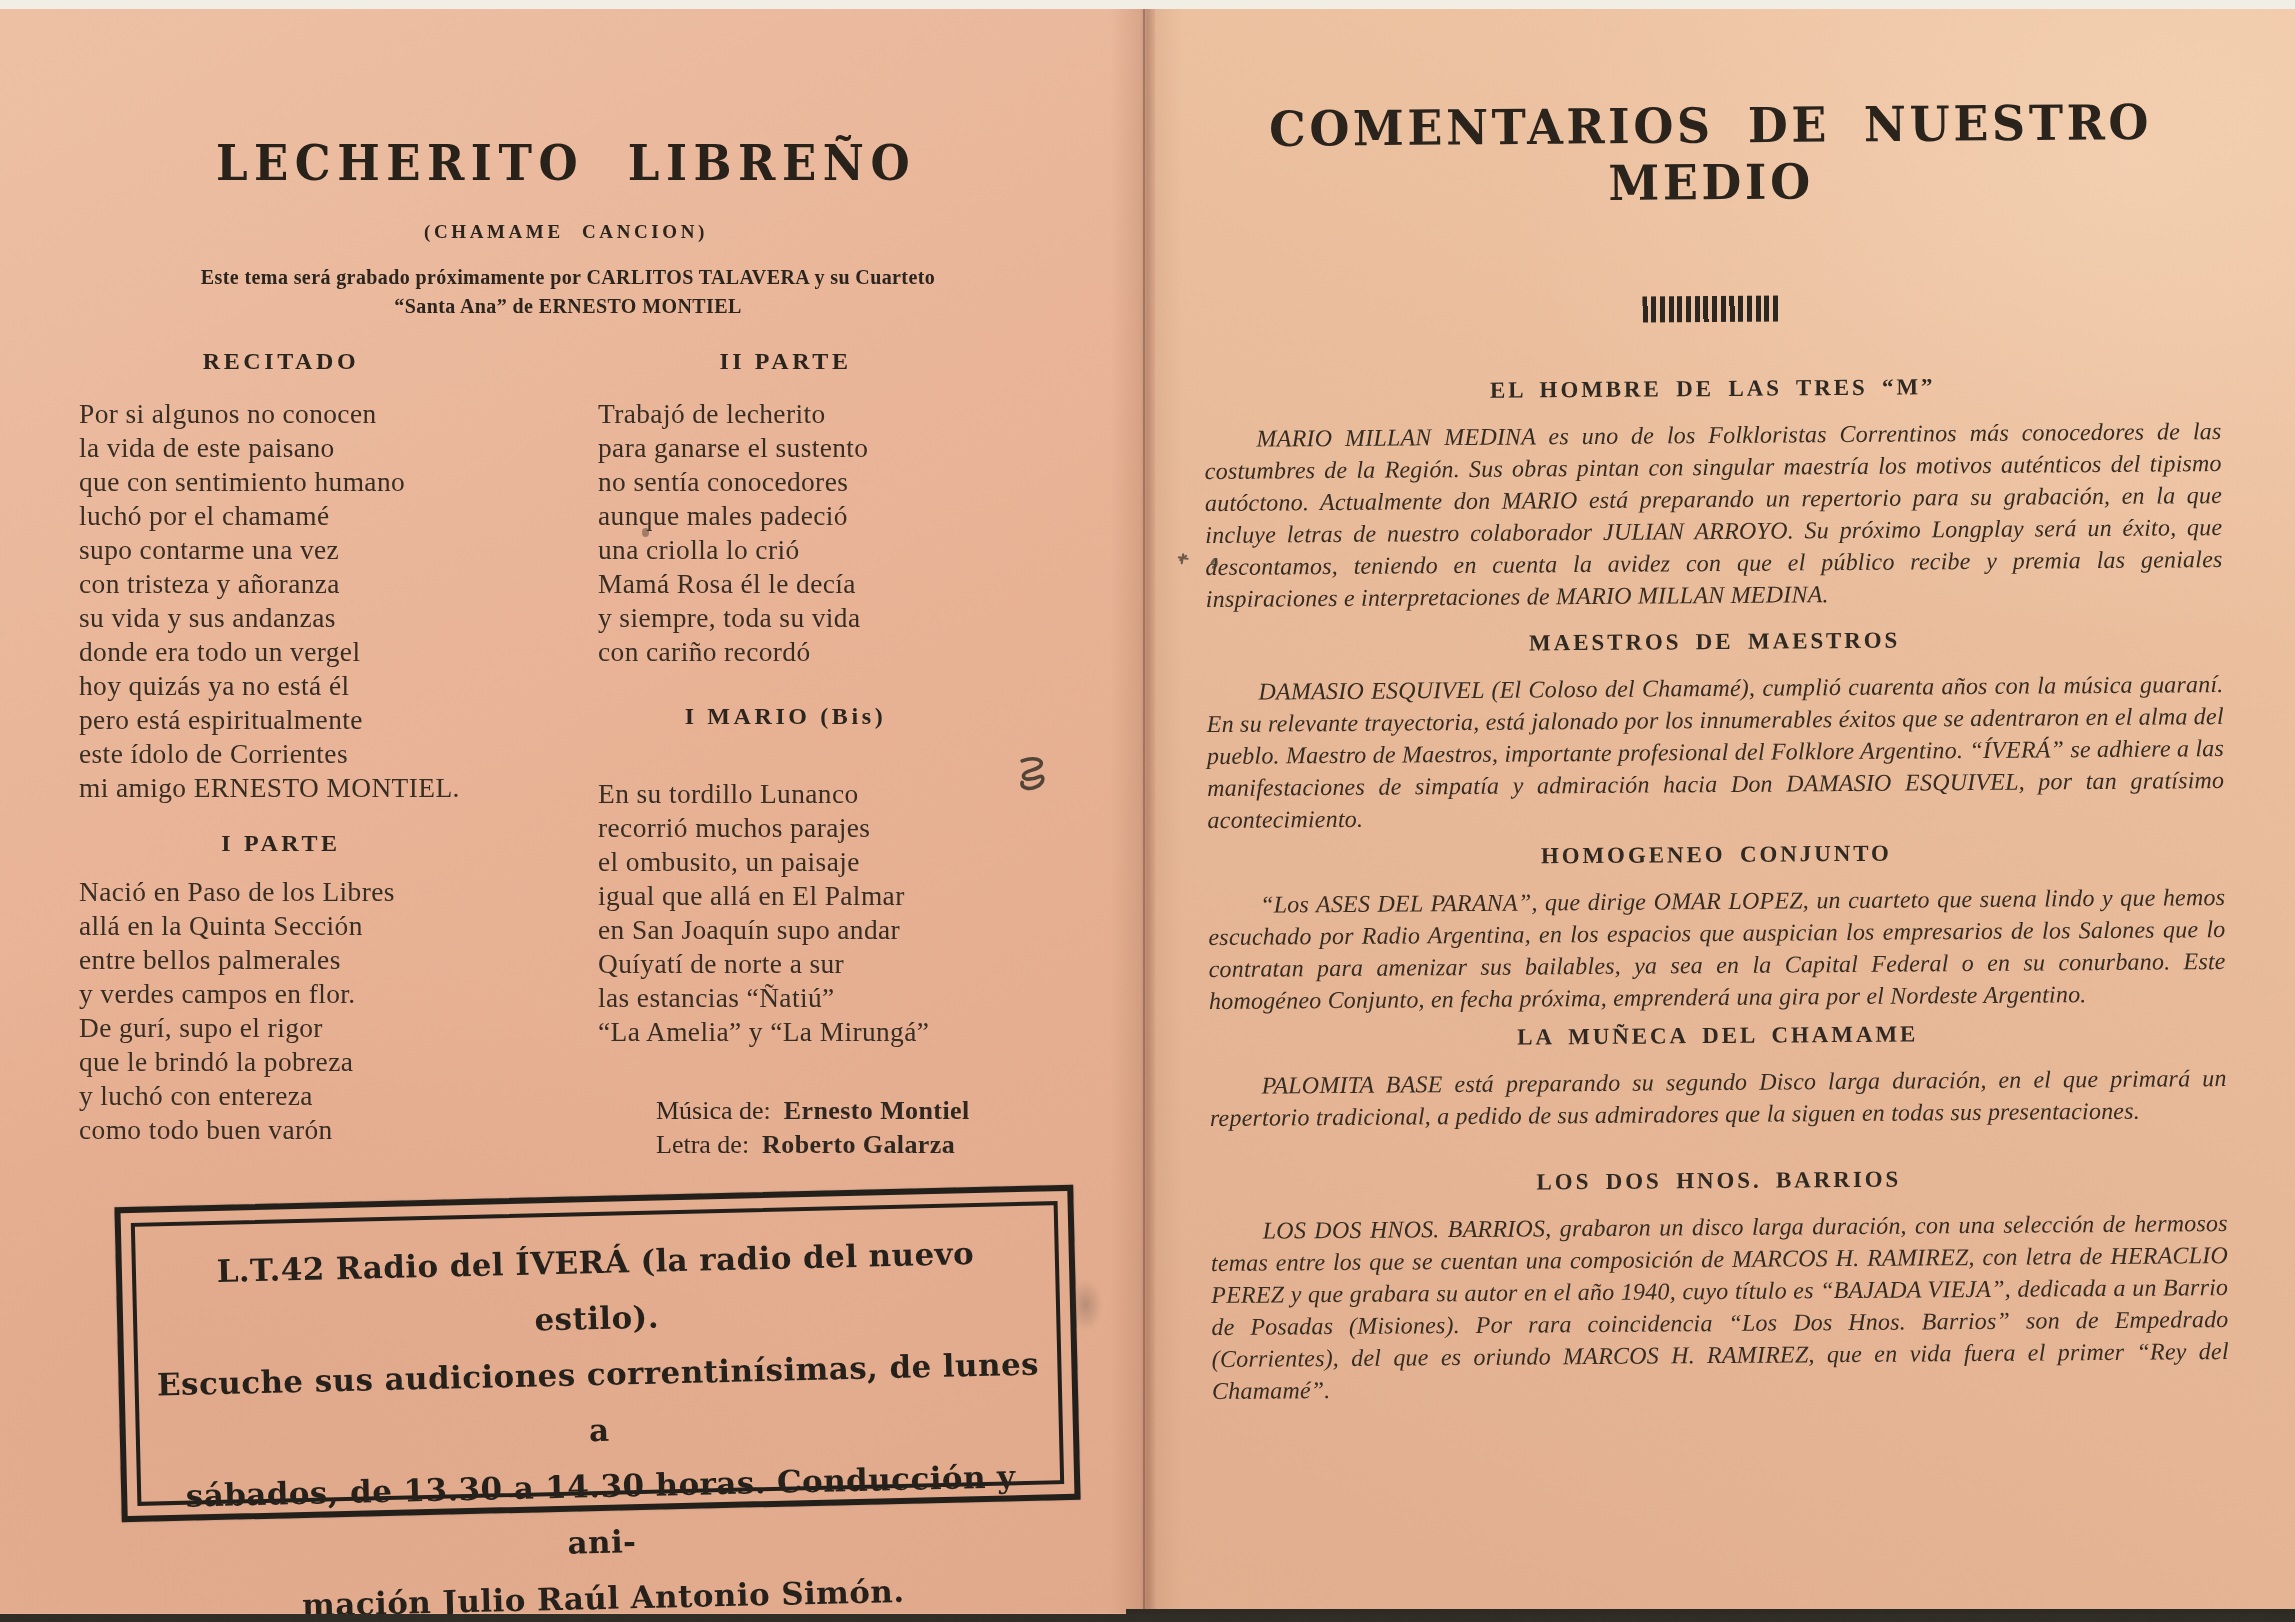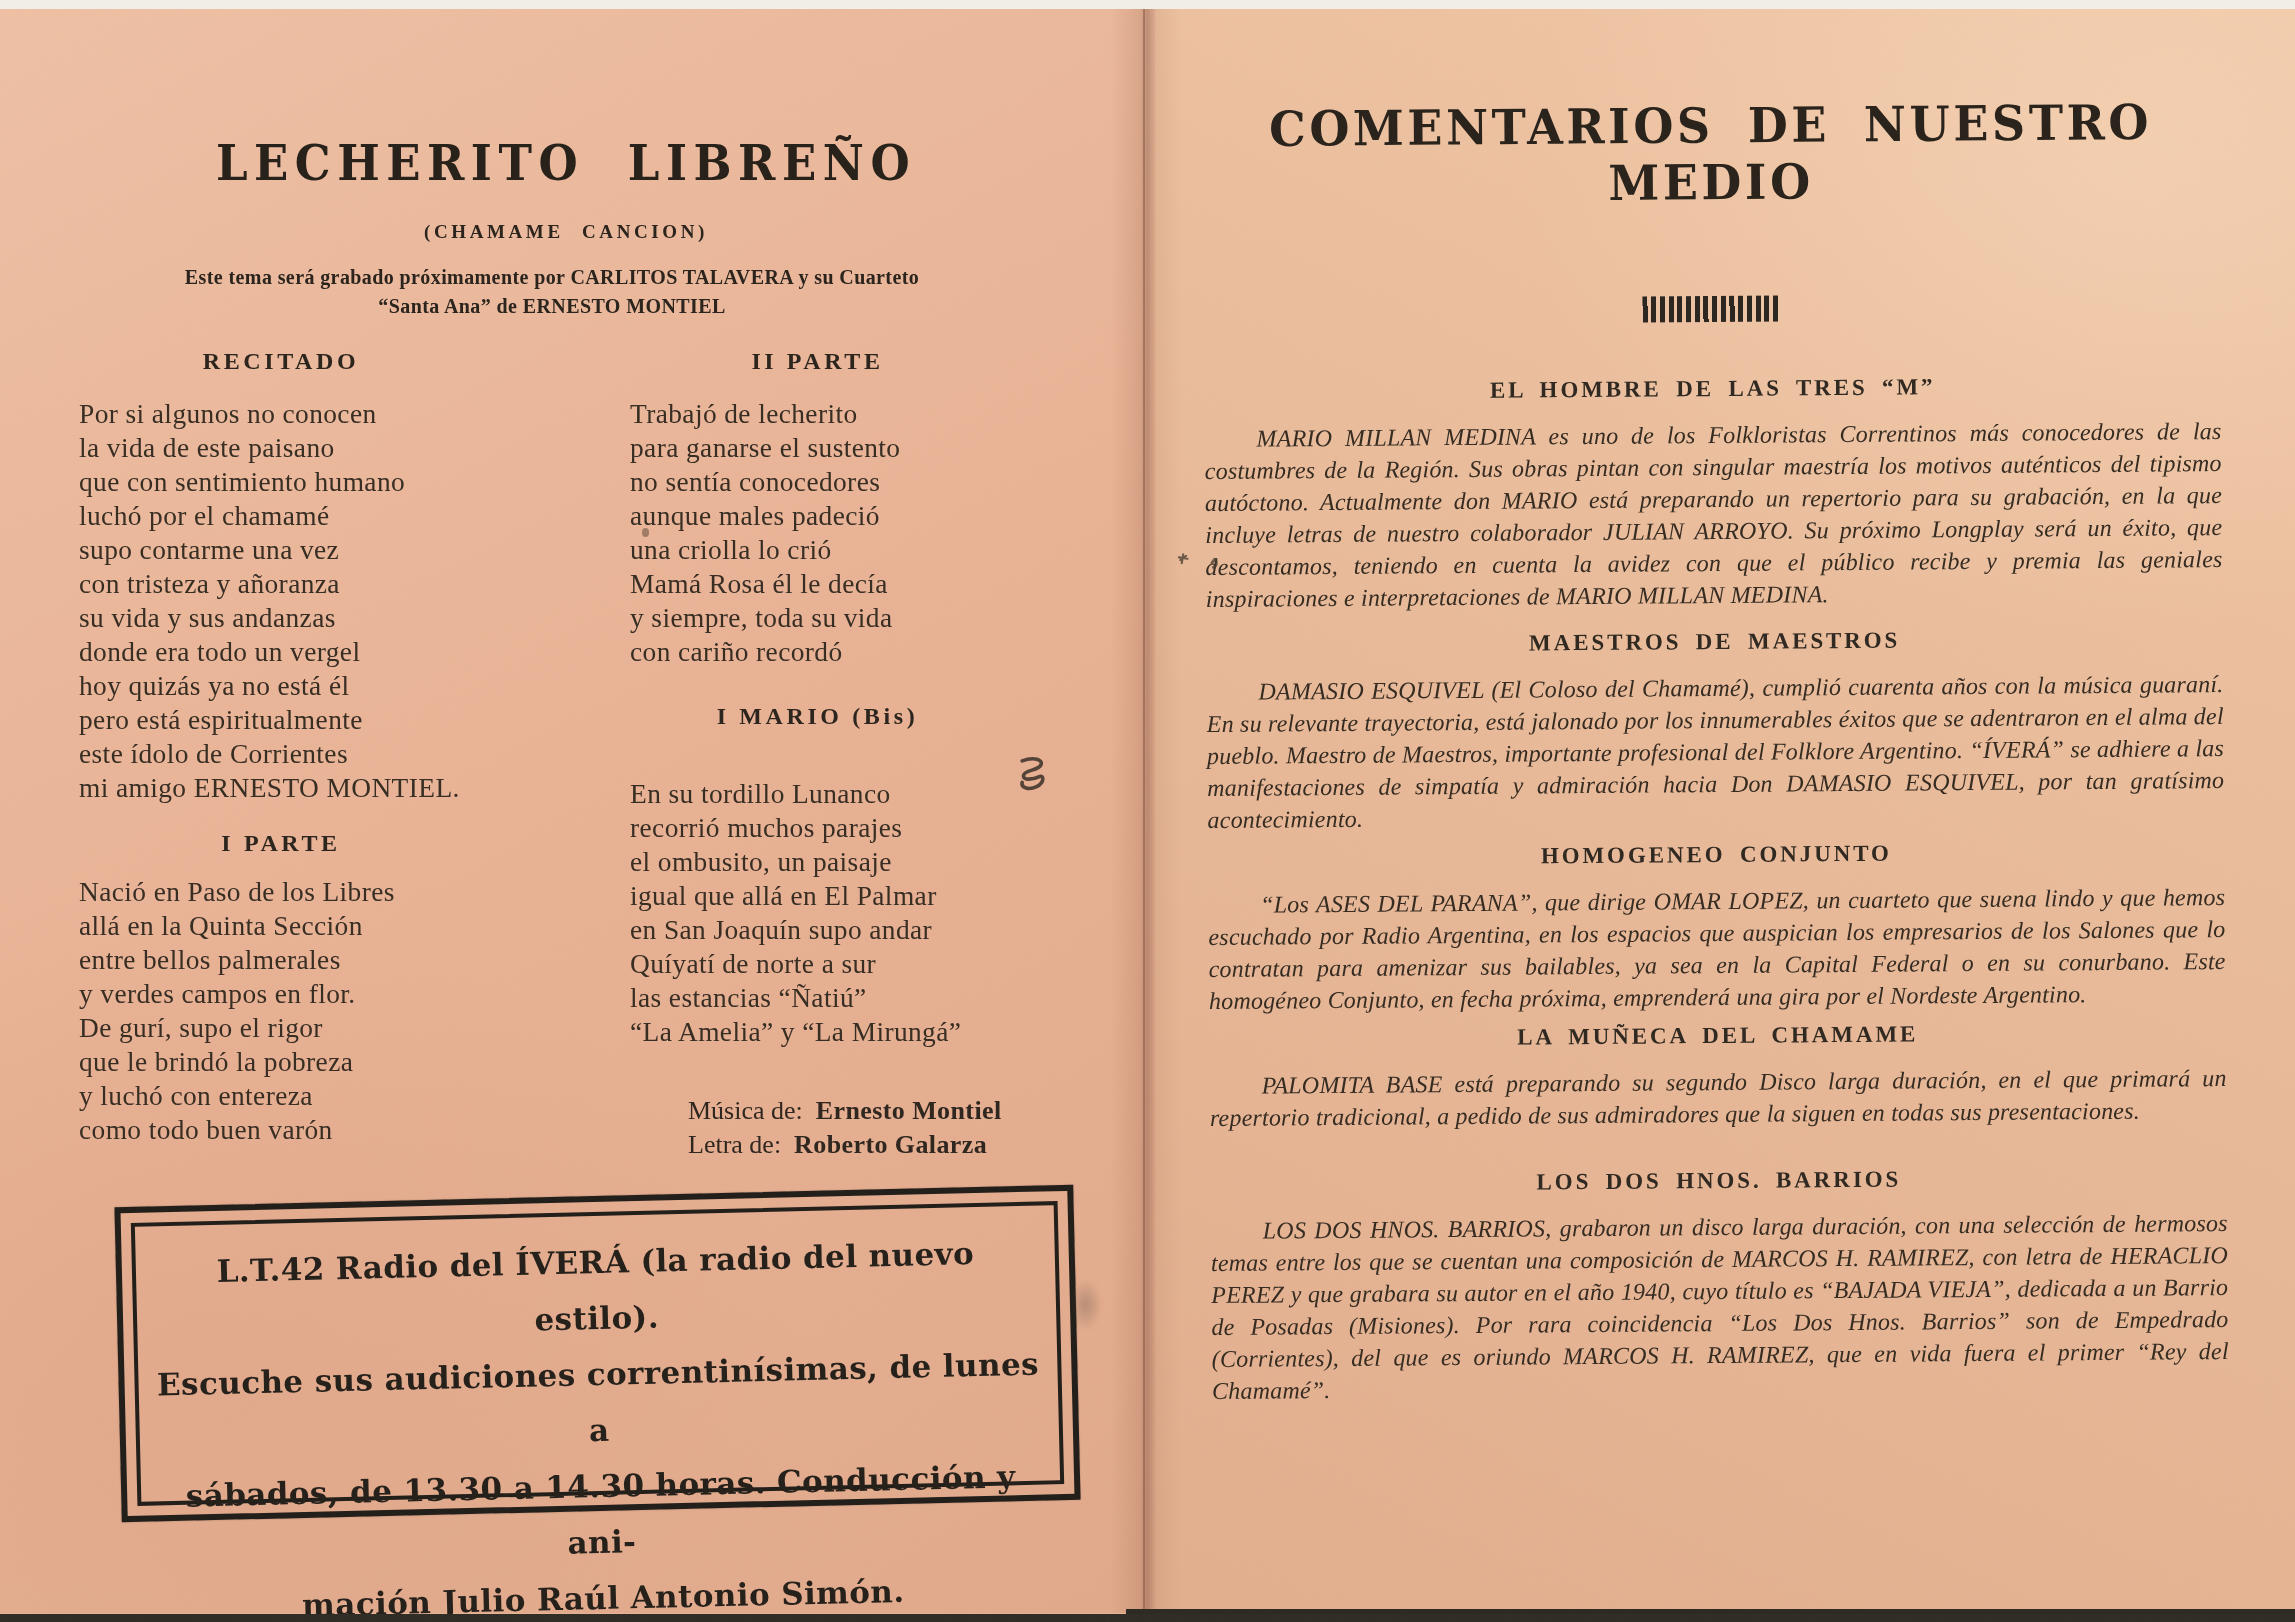--- a/index.html
+++ b/index.html
@@ -35,24 +35,24 @@
   .lp-title{
     position:absolute;left:79px;top:137px;width:974px;text-align:center;
     font-family:"DejaVu Serif", serif;font-weight:bold;font-size:45px;color:#262019;
     letter-spacing:6.5px;word-spacing:21.6px;transform:scaleY(1.06);
   }
   .lp-subtitle{
     position:absolute;left:79px;top:221px;width:974px;text-align:center;
     font-weight:bold;font-size:19px;color:#2a231c;letter-spacing:3.6px;word-spacing:10px;
   }
   .lp-intro{
-    position:absolute;left:29px;top:263px;width:1046px;text-align:center;
+    position:absolute;left:45px;top:263px;width:1046px;text-align:center;
     font-weight:bold;font-size:20px;line-height:29px;color:#2a231c;letter-spacing:0.4px;
   }
-  .columns{position:absolute;left:79px;top:349px;width:981px;display:flex;gap:32px;}
+  .columns{position:absolute;left:79px;top:349px;width:981px;display:flex;}
   .col1{width:447px;}
   .col2{flex:1;padding-left:72px;}
   .part-heading{
     font-weight:bold;font-size:24px;letter-spacing:3.6px;color:#2b241c;
     text-align:center;line-height:24.5px;
   }
   .col1 .part-heading{width:404px;}
   .col2 .part-heading{width:375px;}
   .poem{margin-top:23px;}
   .pline{font-size:27.4px;line-height:34px;color:#362c22;letter-spacing:0.4px;white-space:nowrap;}

